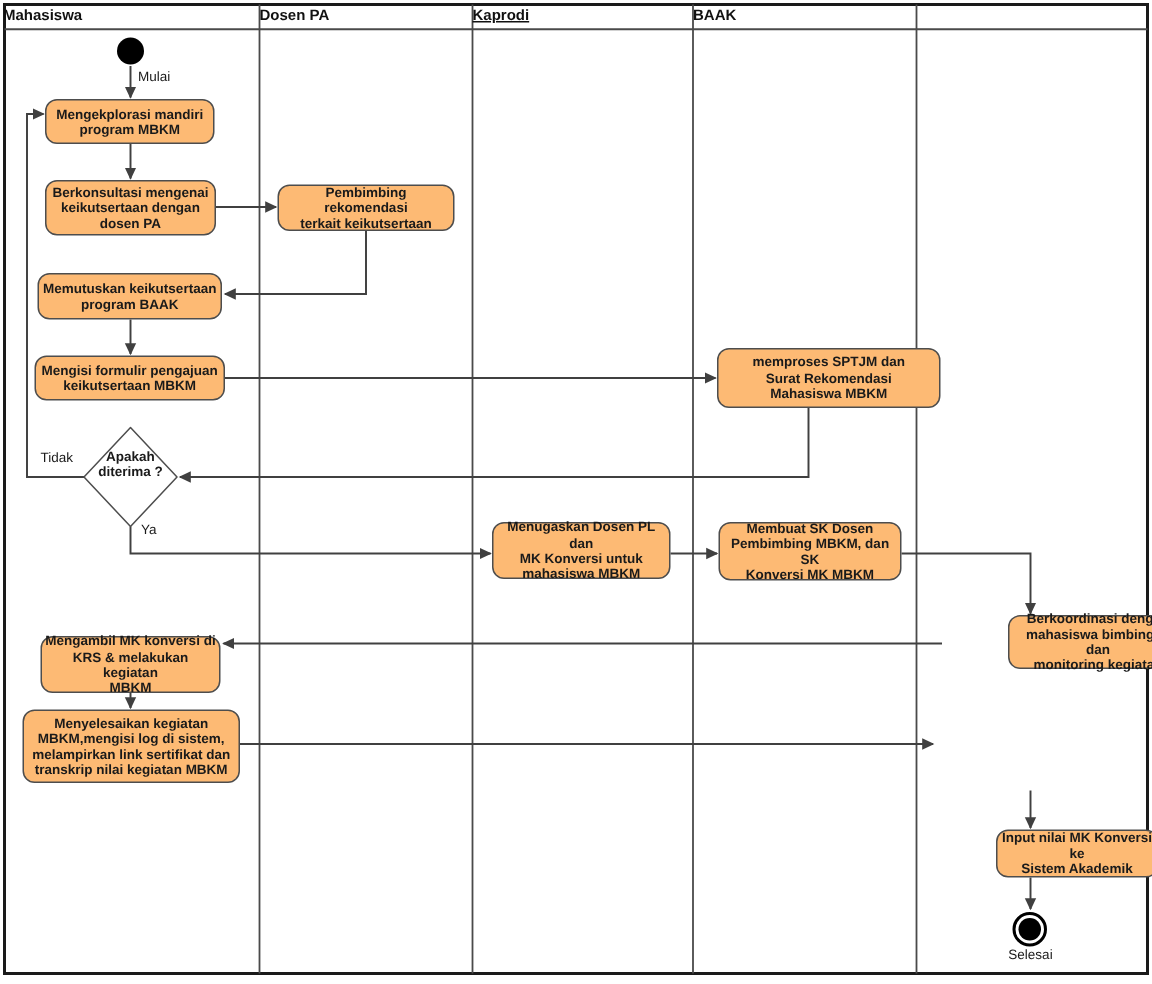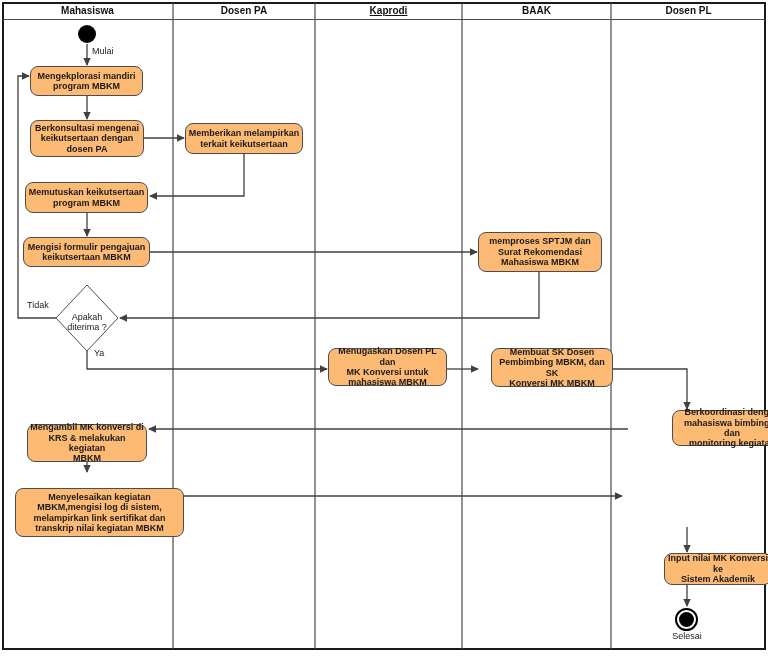--- a/index.html
+++ b/index.html
@@ -7,21 +7,21 @@
     position:relative;
     width:768px;height:656px;
     background:#ffffff;
     font-family:"Liberation Sans", sans-serif;
     color:#1a1a1a;
     overflow:hidden;
   }
   .overlay{position:absolute;left:0;top:0;width:768px;height:656px;}
   .hdr{
     position:absolute;top:3px;height:16px;line-height:16px;
-    text-align:center;font-size:10px;font-weight:bold;color:#111;
+    text-align:left;font-size:10px;font-weight:bold;color:#111;
   }
   .node{
     position:absolute;box-sizing:border-box;
     background:#fdba74;border:1px solid #4d4d4d;border-radius:8px;
     display:flex;align-items:center;justify-content:center;
     text-align:center;font-size:9px;line-height:1.15;
     white-space:pre-line;padding:1px 2px;font-weight:bold;
   }
   .lbl{
     position:absolute;font-size:9px;line-height:1.1;color:#1a1a1a;
@@ -85,61 +85,60 @@
       <path d="M687,585 V606" marker-end="url(#arrowhead)"></path>
     </g>
 
     <polygon points="87,285 118,318 87,351 56,318" fill="#ffffff" stroke="#4d4d4d" stroke-width="1" stroke-linejoin="round"></polygon>
   </svg>
 
   <div class="hdr" style="left:2px;width:171px;">Mahasiswa</div>
   <div class="hdr" style="left:173px;width:142px;">Dosen PA</div>
   <div class="hdr" style="left:315px;width:147px;text-decoration:underline;">Kaprodi</div>
   <div class="hdr" style="left:462px;width:149px;">BAAK</div>
-  <div class="hdr" style="left:611px;width:155px;">Dosen PL</div>
 
   <div class="start-node"></div>
   <div class="end-node">
     <div class="inner"></div>
   </div>
 
   <div class="node" style="left:30px;top:66px;width:113px;height:30px;">Mengekplorasi mandiri
 program MBKM</div>
   <div class="node" style="left:30px;top:120px;width:114px;height:37px;">Berkonsultasi mengenai
 keikutsertaan dengan
 dosen PA</div>
-  <div class="node" style="left:185px;top:123px;width:118px;height:31px;">Memberikan melampirkan
+  <div class="node" style="left:185px;top:123px;width:118px;height:31px;">Pembimbing rekomendasi
 terkait keikutsertaan</div>
   <div class="node" style="left:25px;top:182px;width:123px;height:31px;">Memutuskan keikutsertaan
-program MBKM</div>
+program BAAK</div>
   <div class="node" style="left:23px;top:237px;width:127px;height:30px;">Mengisi formulir pengajuan
 keikutsertaan MBKM</div>
-  <div class="node" style="left:478px;top:232px;width:124px;height:40px;">memproses SPTJM dan
+  <div class="node" style="left:478px;top:232px;width:149px;height:40px;">memproses SPTJM dan
 Surat Rekomendasi
 Mahasiswa MBKM</div>
   <div class="node" style="left:328px;top:348px;width:119px;height:38px;">Menugaskan Dosen PL dan
 MK Konversi untuk
 mahasiswa MBKM</div>
-  <div class="node" style="left:479px;top:348px;width:122px;height:39px;margin-left:12px;">Membuat SK Dosen
+  <div class="node" style="left:479px;top:348px;width:122px;height:39px;">Membuat SK Dosen
 Pembimbing MBKM, dan SK
 Konversi MK MBKM</div>
   <div class="node" style="left:628px;top:410px;width:120px;height:36px;margin-left:44px;">Berkoordinasi dengan
 mahasiswa bimbingan dan
 monitoring kegiatan</div>
   <div class="node" style="left:27px;top:424px;width:120px;height:38px;">Mengambil MK konversi di
 KRS &amp; melakukan kegiatan
 MBKM</div>
-  <div class="node" style="left:15px;top:473px;width:169px;height:49px;margin-top:15px;">Menyelesaikan kegiatan
+  <div class="node" style="left:15px;top:473px;width:145px;height:49px;">Menyelesaikan kegiatan
 MBKM,mengisi log di sistem,
 melampirkan link sertifikat dan
 transkrip nilai kegiatan MBKM</div>
   <div class="node" style="left:664px;top:553px;width:108px;height:32px;">Input nilai MK Konversi ke
 Sistem Akademik</div>
 
-  <div class="decision-text" style="left:57px;top:312px;width:60px;">Apakah
+  <div class="decision-text" style="left:57px;top:299px;width:60px;font-weight:bold;">Apakah
 diterima ?</div>
 
   <div class="lbl" style="left:92px;top:47px;">Mulai</div>
   <div class="lbl" style="left:27px;top:301px;">Tidak</div>
   <div class="lbl" style="left:94px;top:349px;">Ya</div>
   <div class="lbl center" style="left:668px;top:632px;width:38px;">Selesai</div>
 
 </div>
 
 </body></html>

